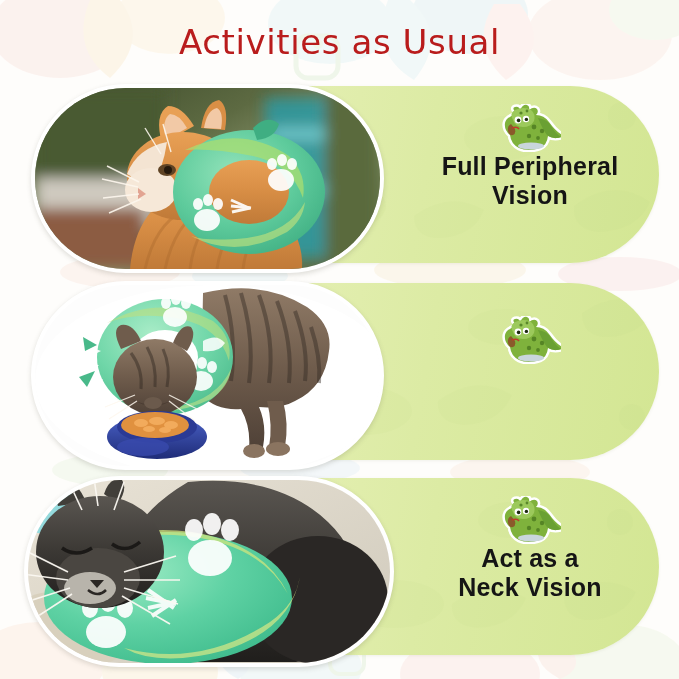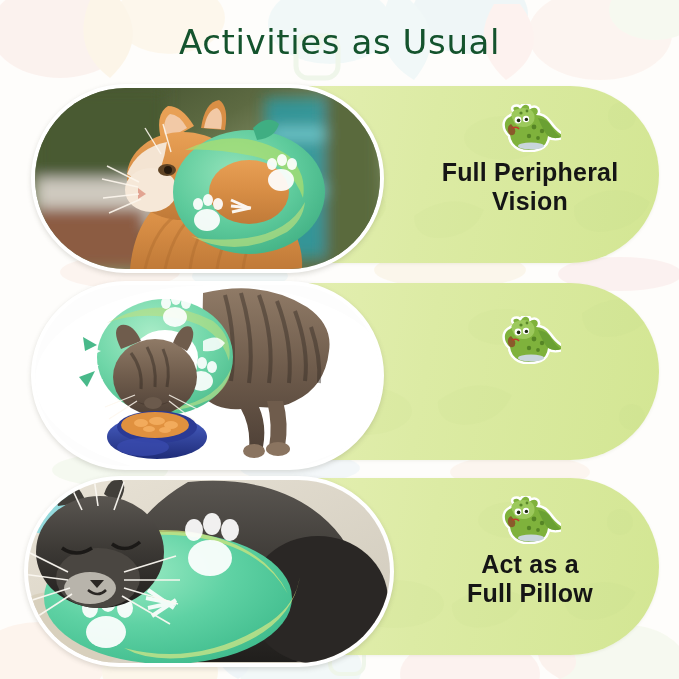--- a/index.html
+++ b/index.html
@@ -13,21 +13,21 @@
   
   #bg-pattern{position:absolute;inset:0;z-index:0;background:#fefdfb;}
   #bg-pattern svg{position:absolute;inset:0;width:679px;height:679px;}
 
   
   #title{
     position:absolute;left:0;top:22px;width:679px;text-align:center;
     z-index:5;
     font-family:"DejaVu Sans",sans-serif;
     font-size:34px;font-weight:400;letter-spacing:.6px;
-    color:#14532d;
+    color:#b91c1c;
     line-height:40px;
   }
 
   
   .panel{
     position:absolute;z-index:2;
     border-radius:999px;
     background:linear-gradient(100deg,#e9f2bd 0%,#e4efb2 38%,#dcebA4 62%,#d3e693 100%);
     box-shadow:0 1px 3px rgba(120,130,90,.10);
     overflow:hidden;
@@ -58,21 +58,20 @@
     width:260px;text-align:center;
     display:flex;flex-direction:column;align-items:center;
   }
   #content-1{left:400px;top:104px;}
   #content-2{left:400px;top:316px;}
   #content-3{left:400px;top:496px;}
 
   .dino{width:62px;height:48px;display:block;}
 
   .caption{
-    margin-top:6px;
     font-family:"Liberation Sans",sans-serif;
     font-weight:bold;
     font-size:25px;
     line-height:29px;
     color:#151515;
     letter-spacing:.2px;
     white-space:pre-line;
   }
 </style>
 </head>
@@ -478,14 +477,14 @@
     </g>
     <circle cx="19" cy="16" r="3.4" fill="#ffffff"></circle>
       <circle cx="19.6" cy="16.4" r="1.8" fill="#1d2a10"></circle>
     <circle cx="27" cy="15" r="3.2" fill="#ffffff"></circle>
       <circle cx="27.4" cy="15.4" r="1.7" fill="#1d2a10"></circle>
     <path d="M12 20 q-4 2 -3 7 q1 5 5 4 q3 -1 2 -6z" fill="#8a5a2a"></path>
     <path d="M13 24 q5 -2 7 1" stroke="#c0392b" stroke-width="1.6" fill="none"></path>
     <ellipse cx="32" cy="42" rx="13" ry="3.4" fill="#c9d6dc"></ellipse>
   </svg>
   <div class="caption">Act as a
-Full Pillow</div>
+Neck Vision</div>
 </div>
 
 </body></html>

